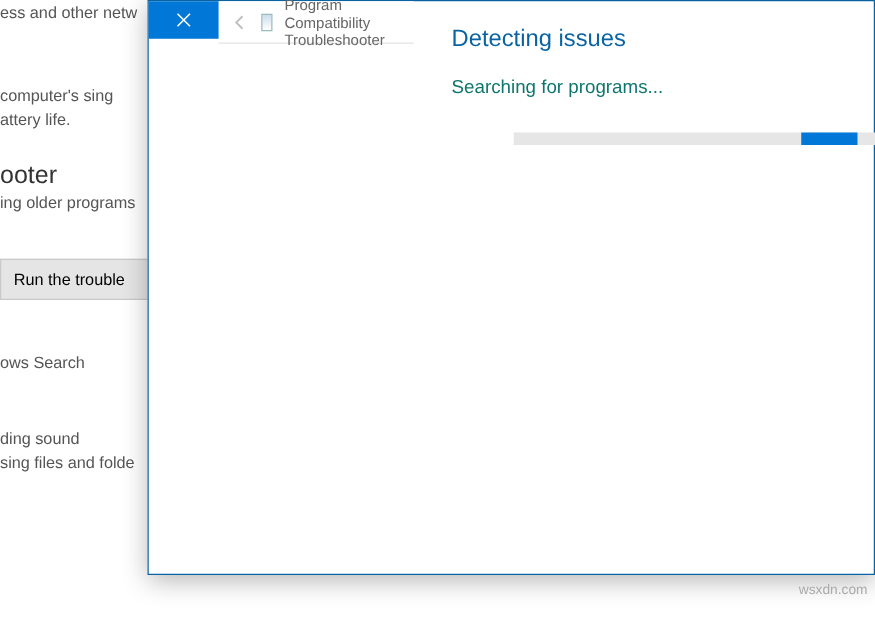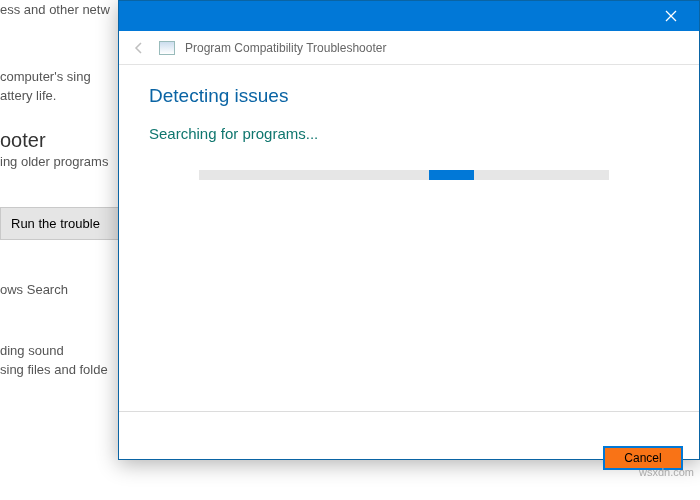--- a/index.html
+++ b/index.html
@@ -29,21 +29,21 @@
     }
 
     .dialog {
       position: absolute;
       left: 118px; top: 0;
       width: 582px; height: 460px;
       background: #fff;
       border: 1px solid #0a64a4;
       box-shadow: 0 4px 20px rgba(0,0,0,0.3);
       display: flex;
-      flex-direction: column;
+      flex-direction: row;
     }
     .titlebar {
       height: 30px;
       background: #0178d7;
       display: flex;
       align-items: center;
       justify-content: flex-end;
       padding: 0 8px;
     }
     .close-x {

